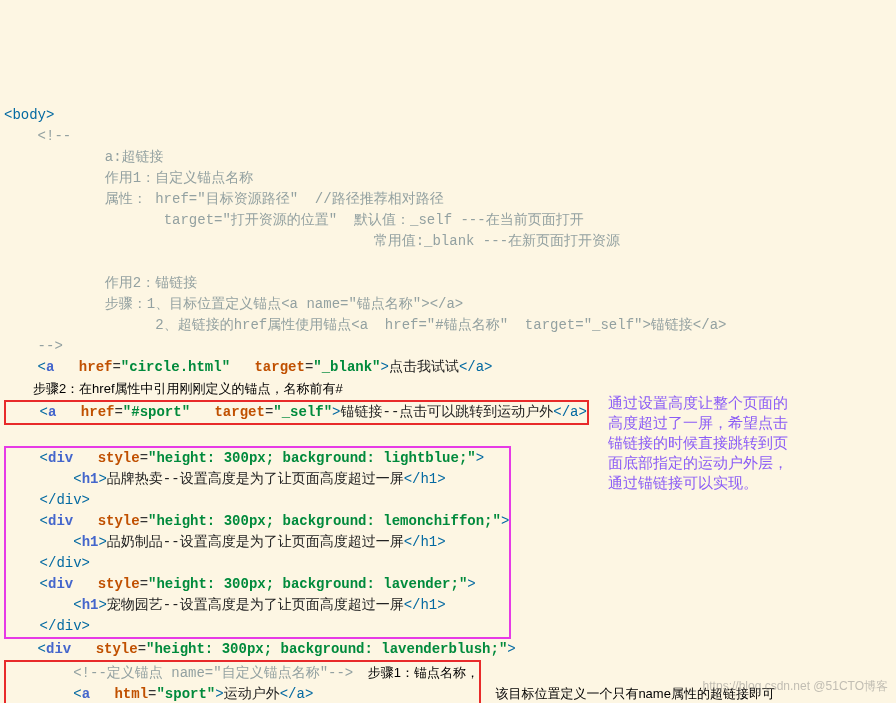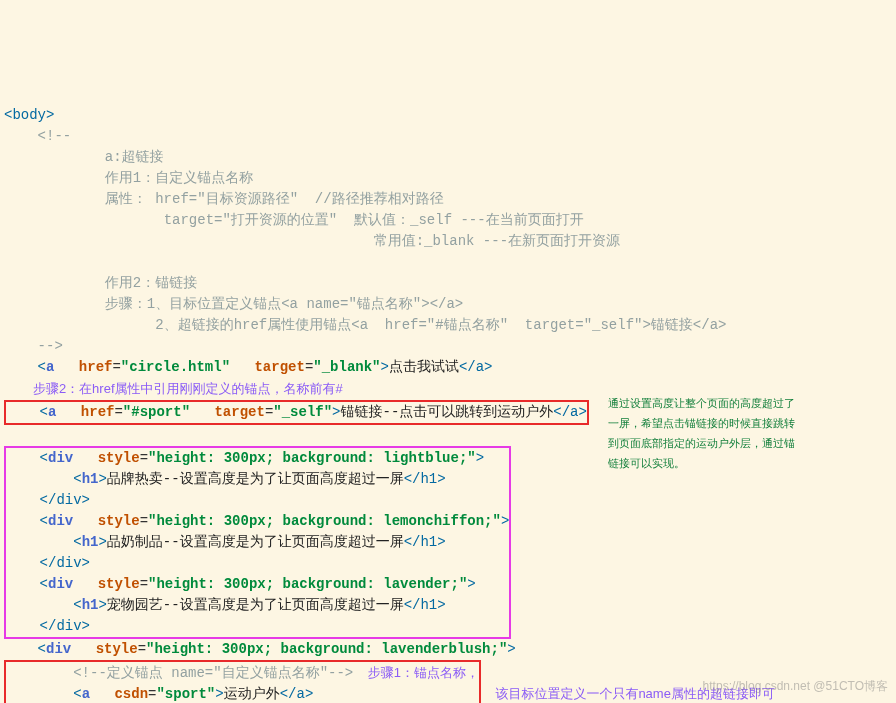--- a/index.html
+++ b/index.html
@@ -28,29 +28,29 @@
   .text-black { color: #222; font-weight: normal; }
   .box-red {
     border: 2px solid #e82a2a;
     display: inline-block;
   }
   .box-pink {
     border: 2px solid #e63ae6;
     display: inline-block;
   }
   .annot-red {
-    color: #8b5cf6;
+    color: #000000;
     font-family: "Microsoft YaHei", sans-serif;
     font-size: 13px;
     white-space: pre;
   }
   .annot-pink {
-    color: #15803d;
+    color: #8b5cf6;
     font-family: Liberation Sans, sans-serif;
-    font-size: 11px;
+    font-size: 15px;
     white-space: normal;
     line-height: 20px;
   }
   .side-note {
     position: absolute;
     left: 608px;
     top: 393px;
     width: 188px;
   }
   .watermark {
@@ -88,21 +88,21 @@
 <span>        </span><span class="tag-bracket">&lt;</span><span class="tag-name">h1</span><span class="tag-bracket">&gt;</span><span class="text-black">品牌热卖--设置高度是为了让页面高度超过一屏</span><span class="tag-bracket">&lt;/h1&gt;</span>
 <span>    </span><span class="tag-bracket">&lt;/div&gt;</span>
 <span>    </span><span class="tag-bracket">&lt;</span><span class="tag-name">div</span><span class="attr-name"> style</span><span class="attr-eq">=</span><span class="attr-val">"height: 300px; background: lemonchiffon;"</span><span class="tag-bracket">&gt;</span>
 <span>        </span><span class="tag-bracket">&lt;</span><span class="tag-name">h1</span><span class="tag-bracket">&gt;</span><span class="text-black">品奶制品--设置高度是为了让页面高度超过一屏</span><span class="tag-bracket">&lt;/h1&gt;</span>
 <span>    </span><span class="tag-bracket">&lt;/div&gt;</span>
 <span>    </span><span class="tag-bracket">&lt;</span><span class="tag-name">div</span><span class="attr-name"> style</span><span class="attr-eq">=</span><span class="attr-val">"height: 300px; background: lavender;"</span><span class="tag-bracket">&gt;</span>
 <span>        </span><span class="tag-bracket">&lt;</span><span class="tag-name">h1</span><span class="tag-bracket">&gt;</span><span class="text-black">宠物园艺--设置高度是为了让页面高度超过一屏</span><span class="tag-bracket">&lt;/h1&gt;</span>
 <span>    </span><span class="tag-bracket">&lt;/div&gt;</span></span>
 <span>    </span><span class="tag-bracket">&lt;</span><span class="tag-name">div</span><span class="attr-name"> style</span><span class="attr-eq">=</span><span class="attr-val">"height: 300px; background: lavenderblush;"</span><span class="tag-bracket">&gt;</span>
 <span class="box-red"><span>        </span><span class="comment">&lt;!--定义锚点 name="自定义锚点名称"--&gt;</span><span class="annot-red">    步骤1：锚点名称，</span>
-<span>        </span><span class="tag-bracket">&lt;</span><span class="tag-name">a</span><span class="attr-name"> csdn</span><span class="attr-eq">=</span><span class="attr-val">"sport"</span><span class="tag-bracket">&gt;</span><span class="text-black">运动户外</span><span class="tag-bracket">&lt;/a&gt;</span></span><span class="annot-red">    该目标位置定义一个只有name属性的超链接即可</span>
+<span>        </span><span class="tag-bracket">&lt;</span><span class="tag-name">a</span><span class="attr-name"> html</span><span class="attr-eq">=</span><span class="attr-val">"sport"</span><span class="tag-bracket">&gt;</span><span class="text-black">运动户外</span><span class="tag-bracket">&lt;/a&gt;</span></span><span class="annot-red">    该目标位置定义一个只有name属性的超链接即可</span>
 
 
 </div>
 
 <div class="side-note annot-pink">通过设置高度让整个页面的高度超过了一屏，希望点击锚链接的时候直接跳转到页面底部指定的运动户外层，通过锚链接可以实现。</div>
 <div class="watermark">https://blog.csdn.net @51CTO博客</div>
 
 
 
 

